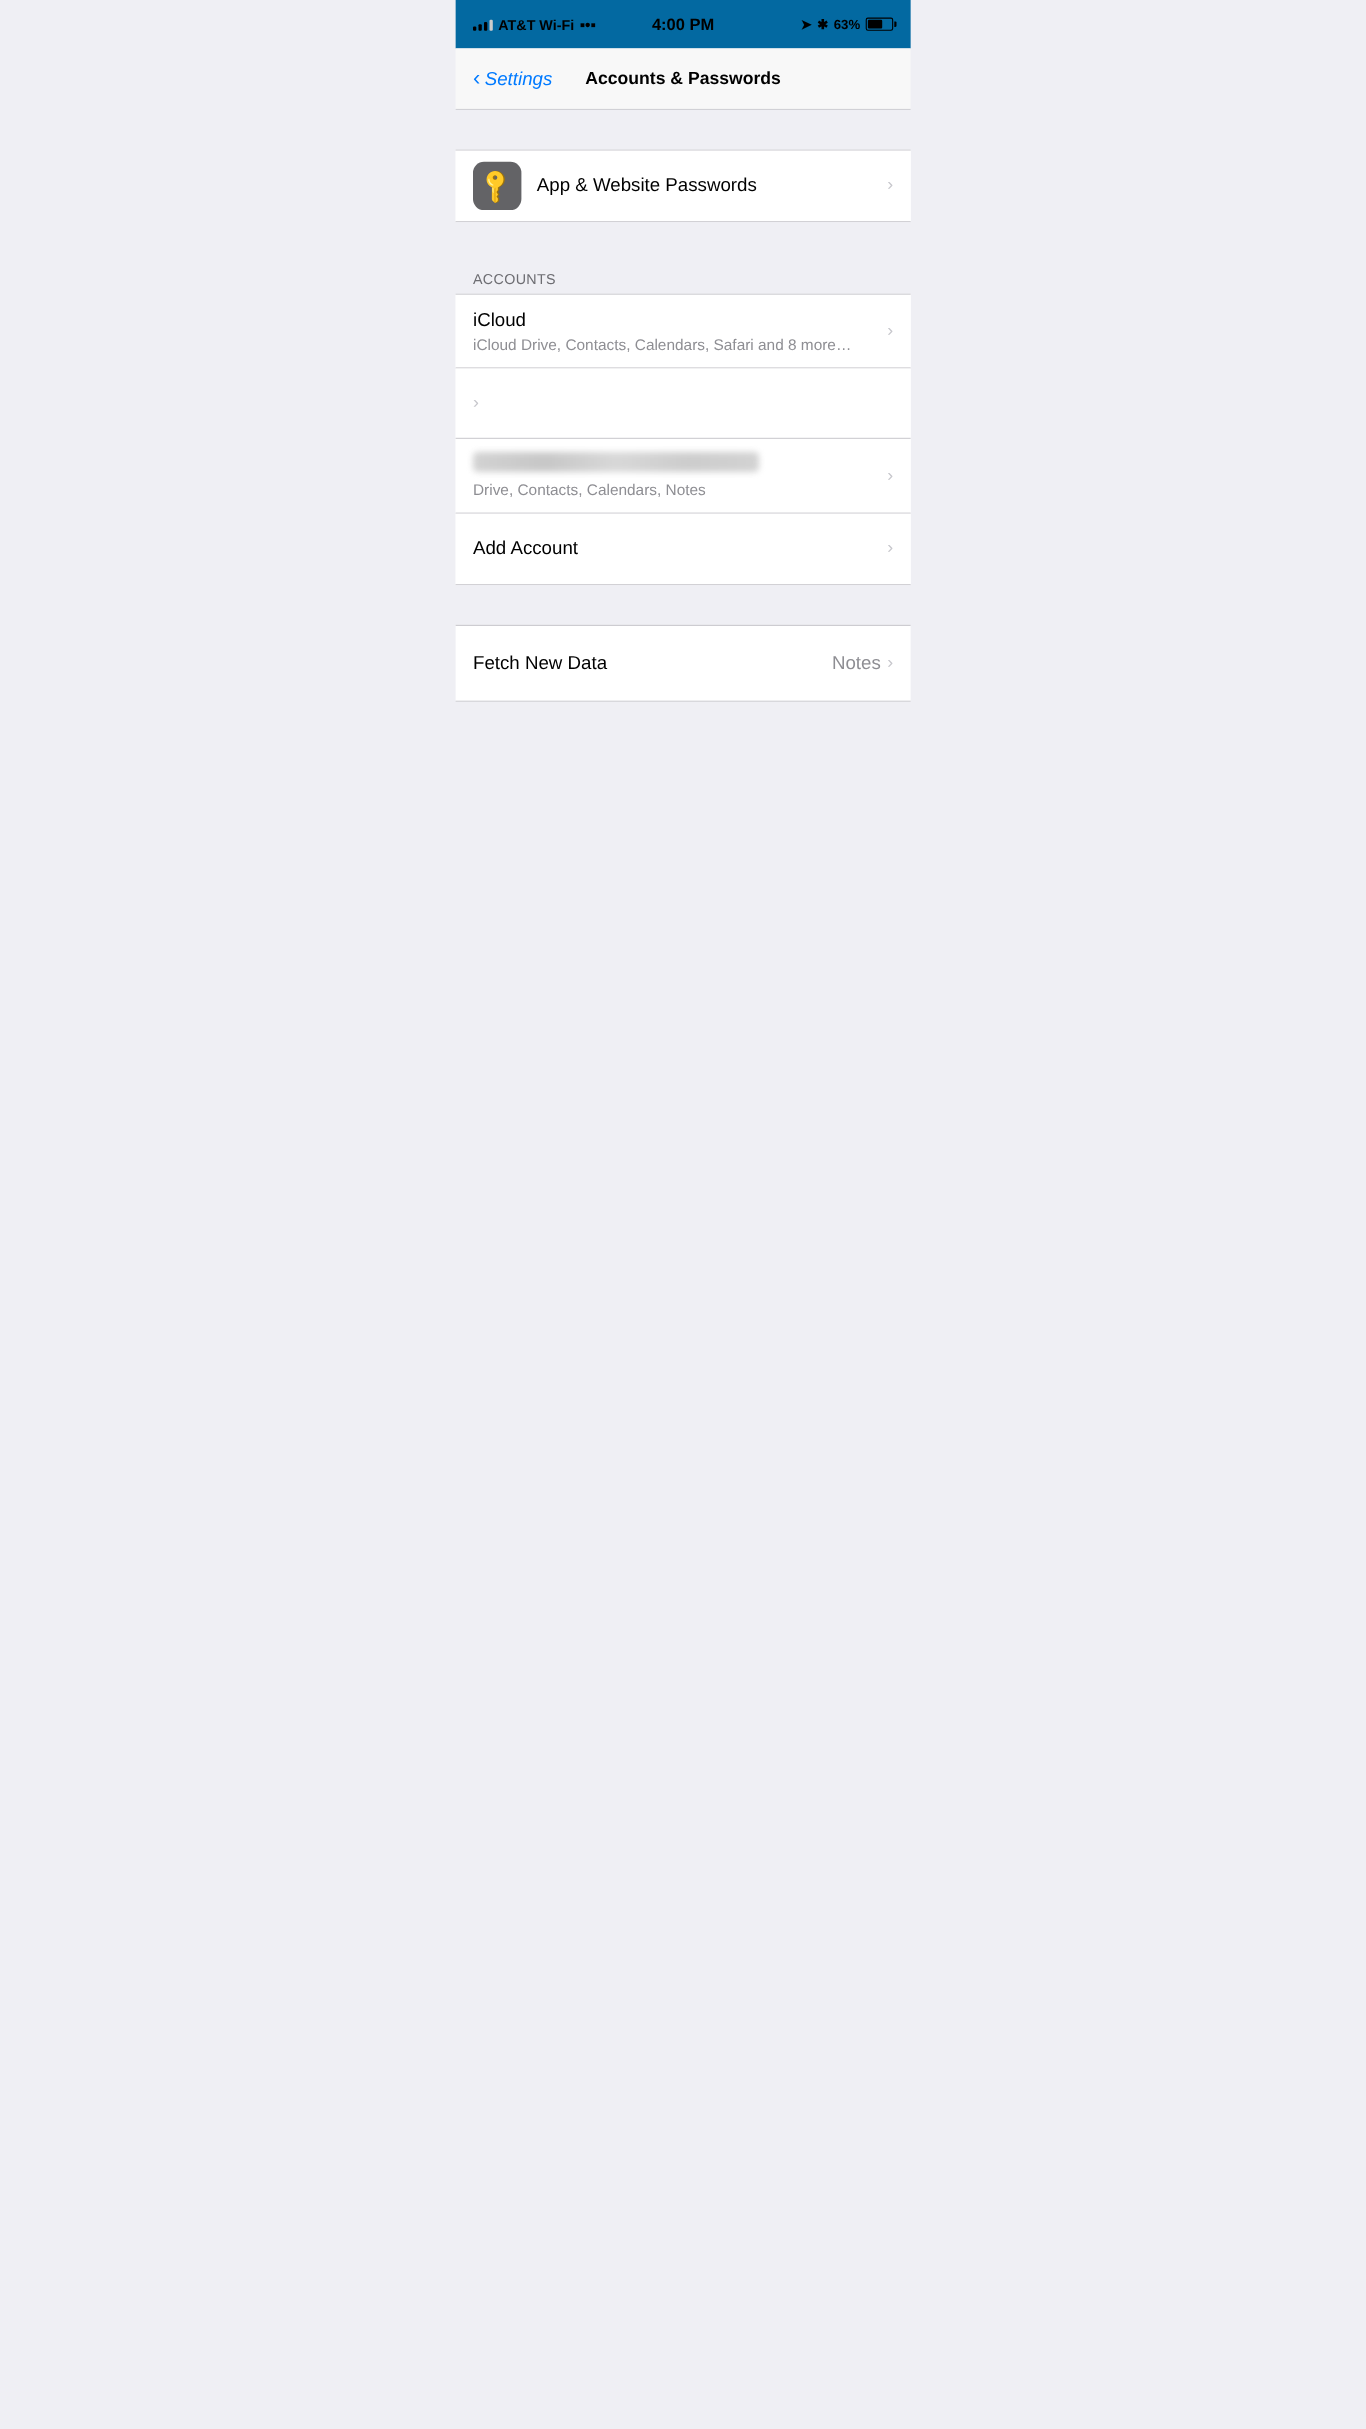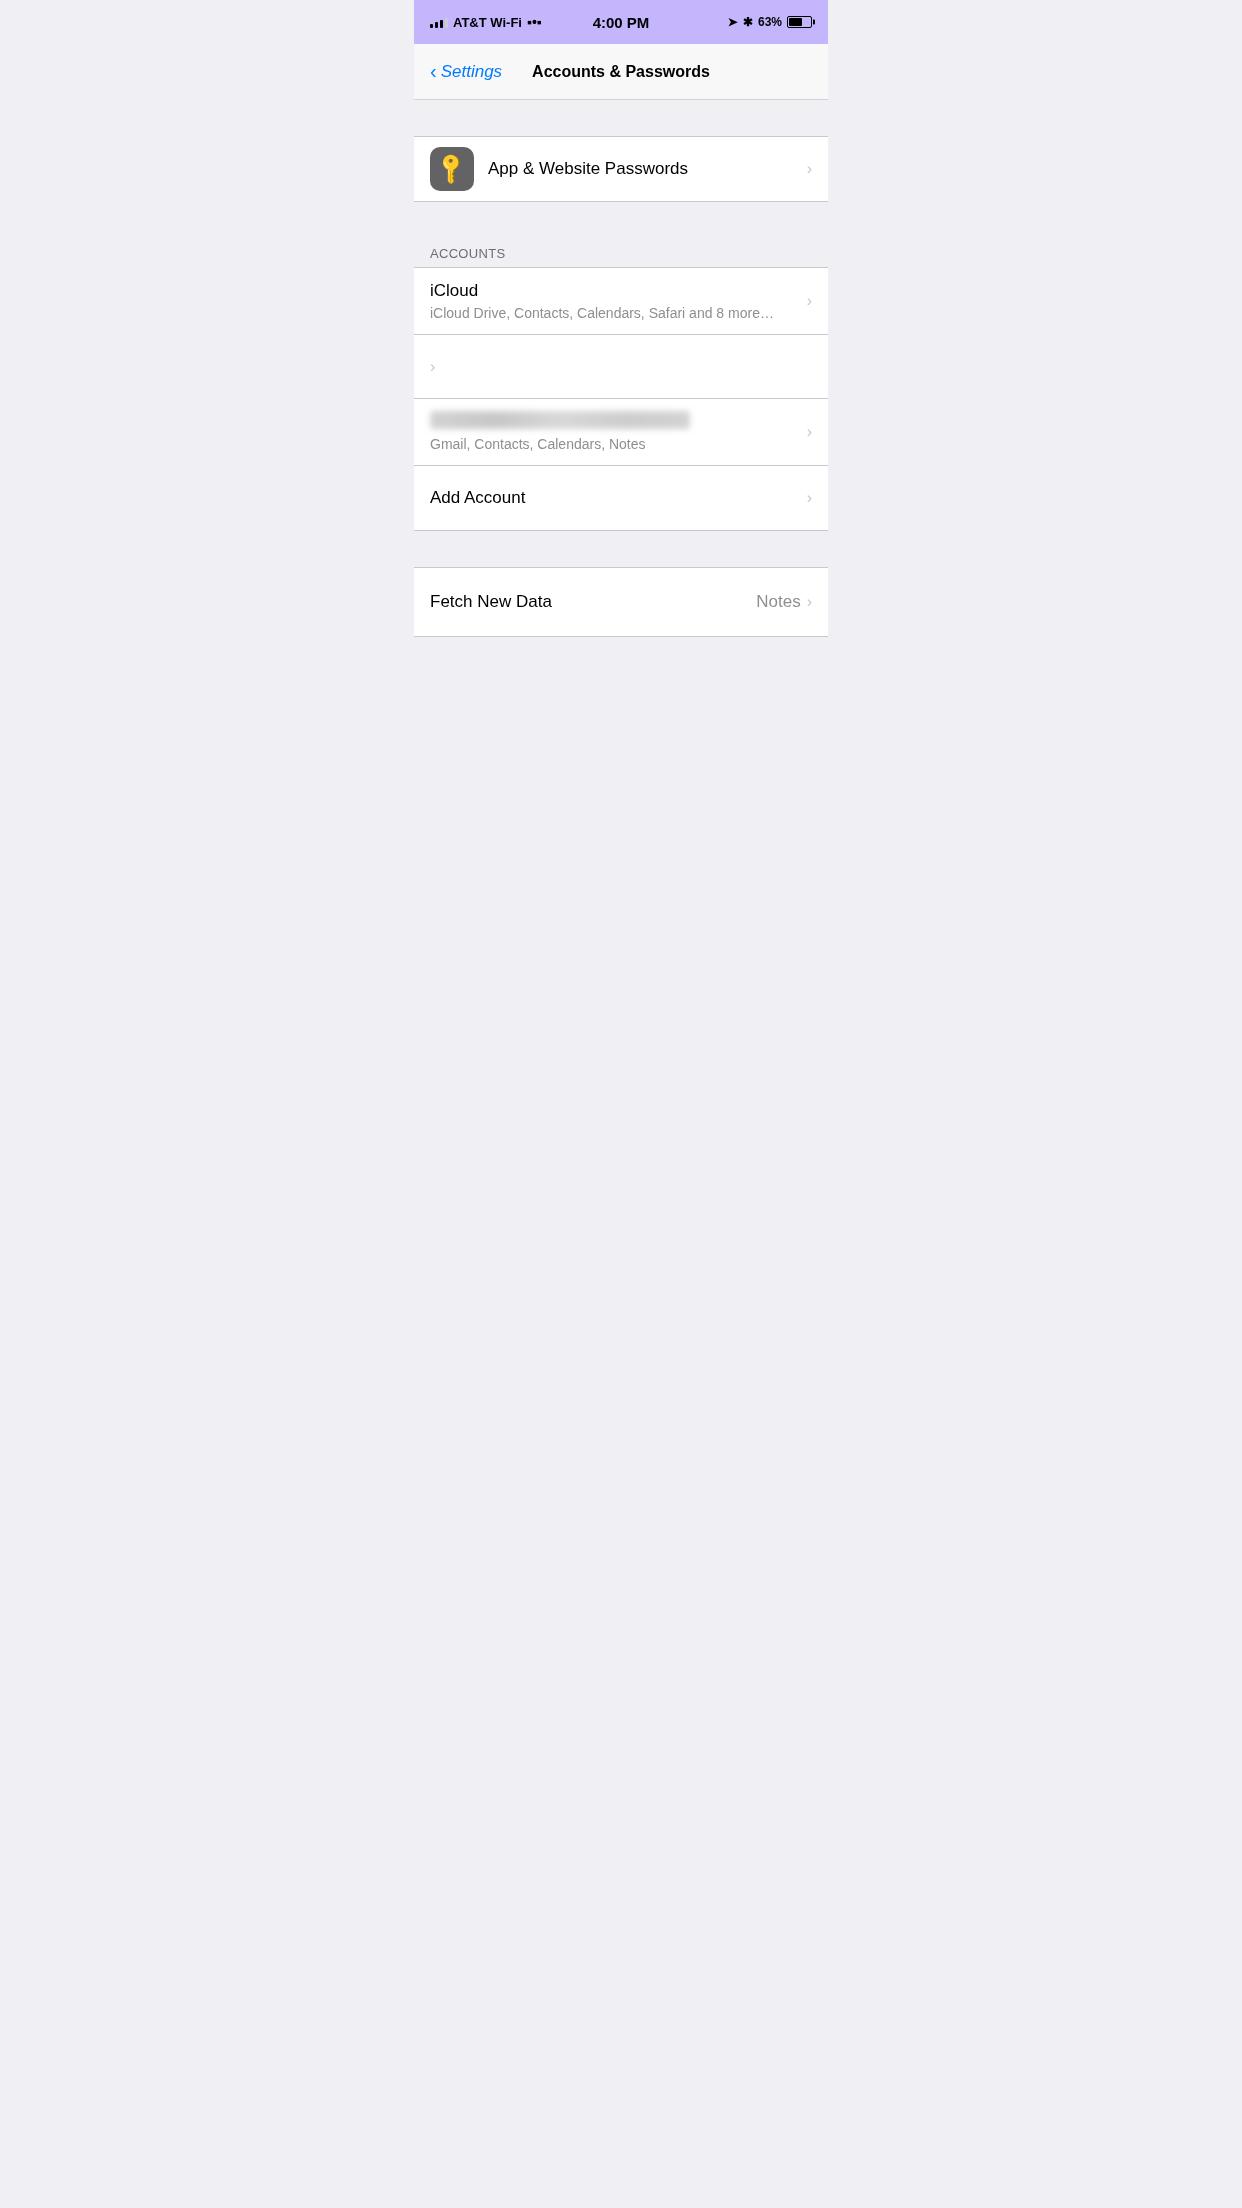--- a/index.html
+++ b/index.html
@@ -13,21 +13,21 @@
     body {
       font-family: -apple-system, 'SF Pro Text', 'Helvetica Neue', Arial, sans-serif;
       background-color: #efeff4;
       width: 414px;
       margin: 0 auto;
       min-height: 736px;
     }
 
     
     .status-bar {
-      background-color: #c4b5fd;
+      background-color: #0369a1;
       height: 44px;
       display: flex;
       align-items: center;
       justify-content: space-between;
       padding: 0 16px;
       font-size: 15px;
       font-weight: 600;
     }
 
     .status-left {
@@ -327,21 +327,21 @@
 
     <div class="list-item">
       <span class="chevron-right">›</span>
     </div>
 
     <div class="list-item">
       <div class="list-item-content">
         <div>
           <div class="blurred-text"></div>
         </div>
-        <div class="list-item-subtitle">Gmail, Contacts, Calendars, Notes</div>
+        <div class="list-item-subtitle">Drive, Contacts, Calendars, Notes</div>
       </div>
       <span class="chevron-right">›</span>
     </div>
 
     <div class="list-item">
       <div class="list-item-content">
         <div class="list-item-title">Add Account</div>
       </div>
       <span class="chevron-right">›</span>
     </div>

